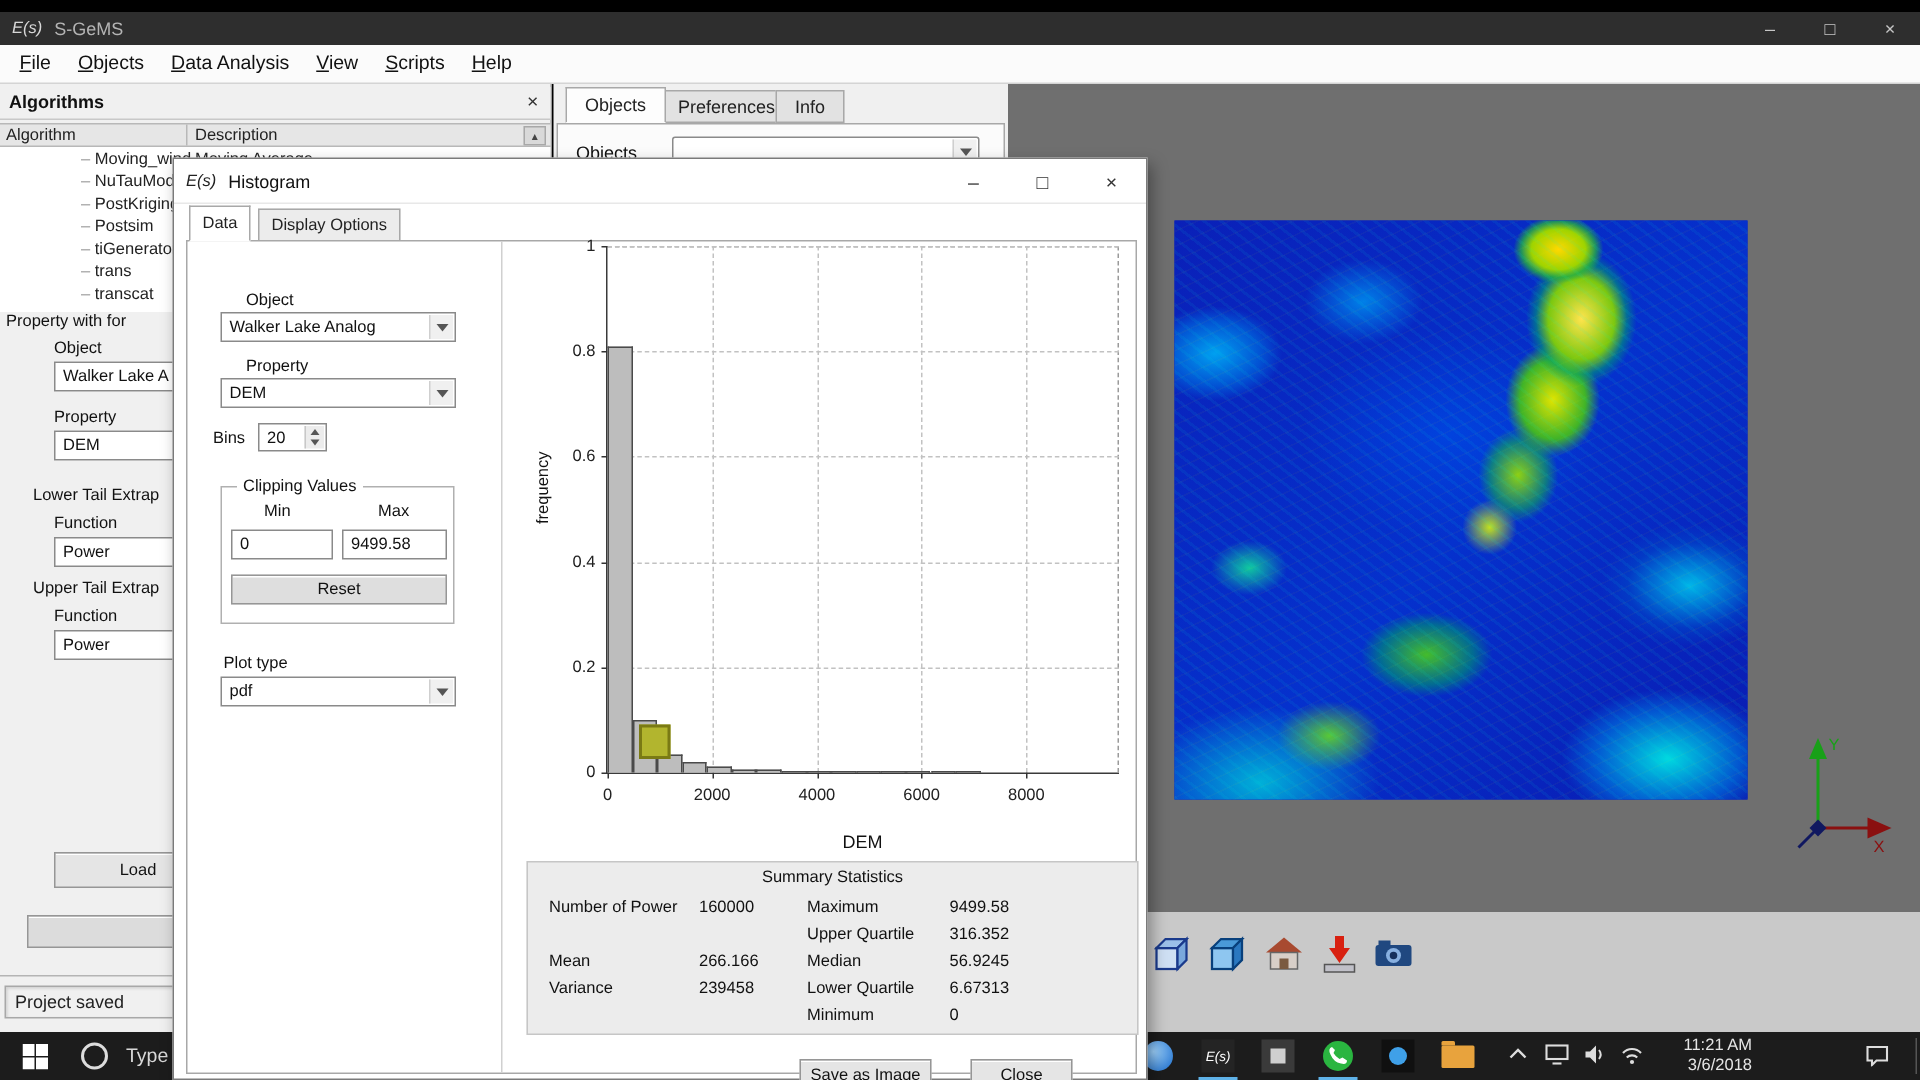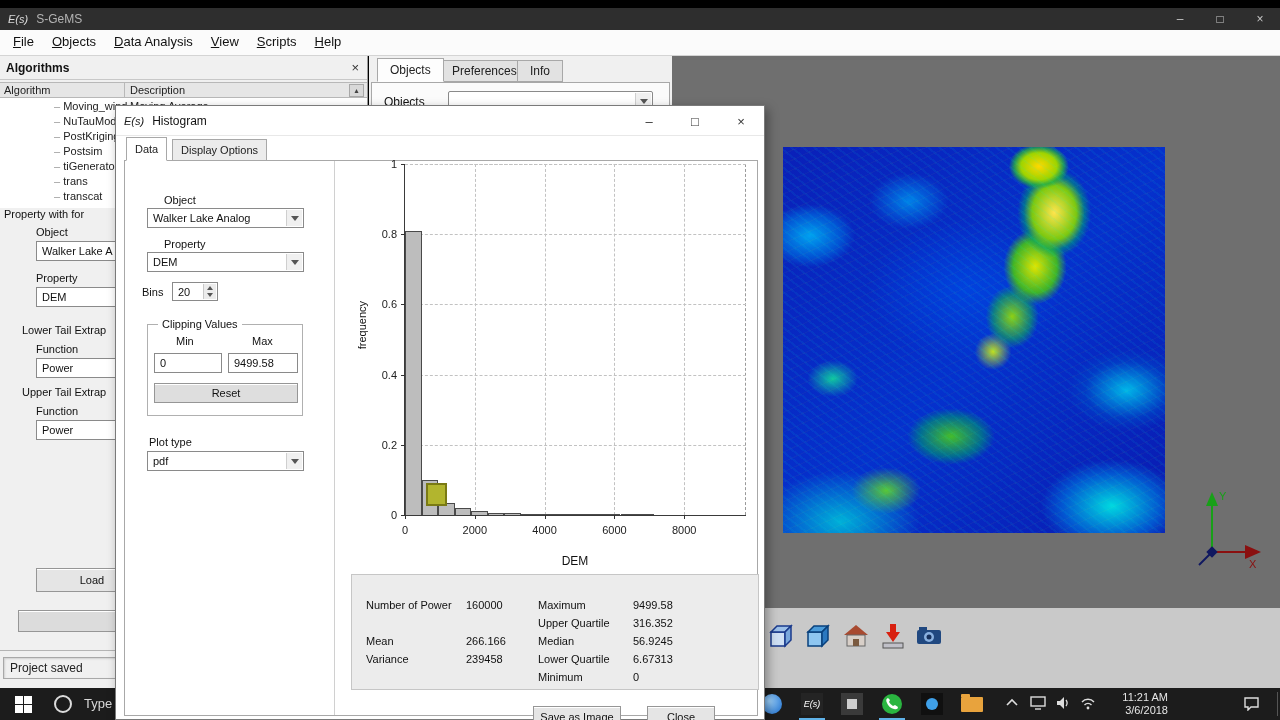--- a/index.html
+++ b/index.html
@@ -438,20 +438,21 @@
         <div class="bar" style="left: 165.781px; width: 16.5781px; height: 1px; background: rgb(189, 189, 189); border-color: rgb(74, 74, 74);"></div>
         <div class="bar" style="left: 182.359px; width: 16.5781px; height: 1px; background: rgb(189, 189, 189); border-color: rgb(74, 74, 74);"></div>
         <div class="bar" style="left: 198.937px; width: 16.5781px; height: 1px; background: rgb(189, 189, 189); border-color: rgb(74, 74, 74);"></div>
         <div class="bar" style="left: 215.515px; width: 16.5781px; height: 1px; background: rgb(189, 189, 189); border-color: rgb(74, 74, 74);"></div>
         <div class="bar" style="left: 232.094px; width: 16.5781px; height: 1px; background: rgb(189, 189, 189); border-color: rgb(74, 74, 74);"></div>
         <div class="marker" style="left: 21.436px; top: 319.493px; width: 21px; height: 23px; background: rgb(178, 181, 46); border-color: rgb(122, 122, 20); z-index: 3;"></div>
       </div>
     <span class="dem-label">DEM</span>
 
     <div class="stats-box">
+      <div class="stats-title">Summary Statistics</div>
       <div class="stats-grid">
         <span class="sl">Number of Power</span>
           <span class="sv">160000</span>
           <span class="sl">Maximum</span>
           <span class="sv">9499.58</span>
         <span class="sl"></span>
           <span class="sv"></span>
           <span class="sl">Upper Quartile</span>
           <span class="sv">316.352</span>
         <span class="sl">Mean</span>

